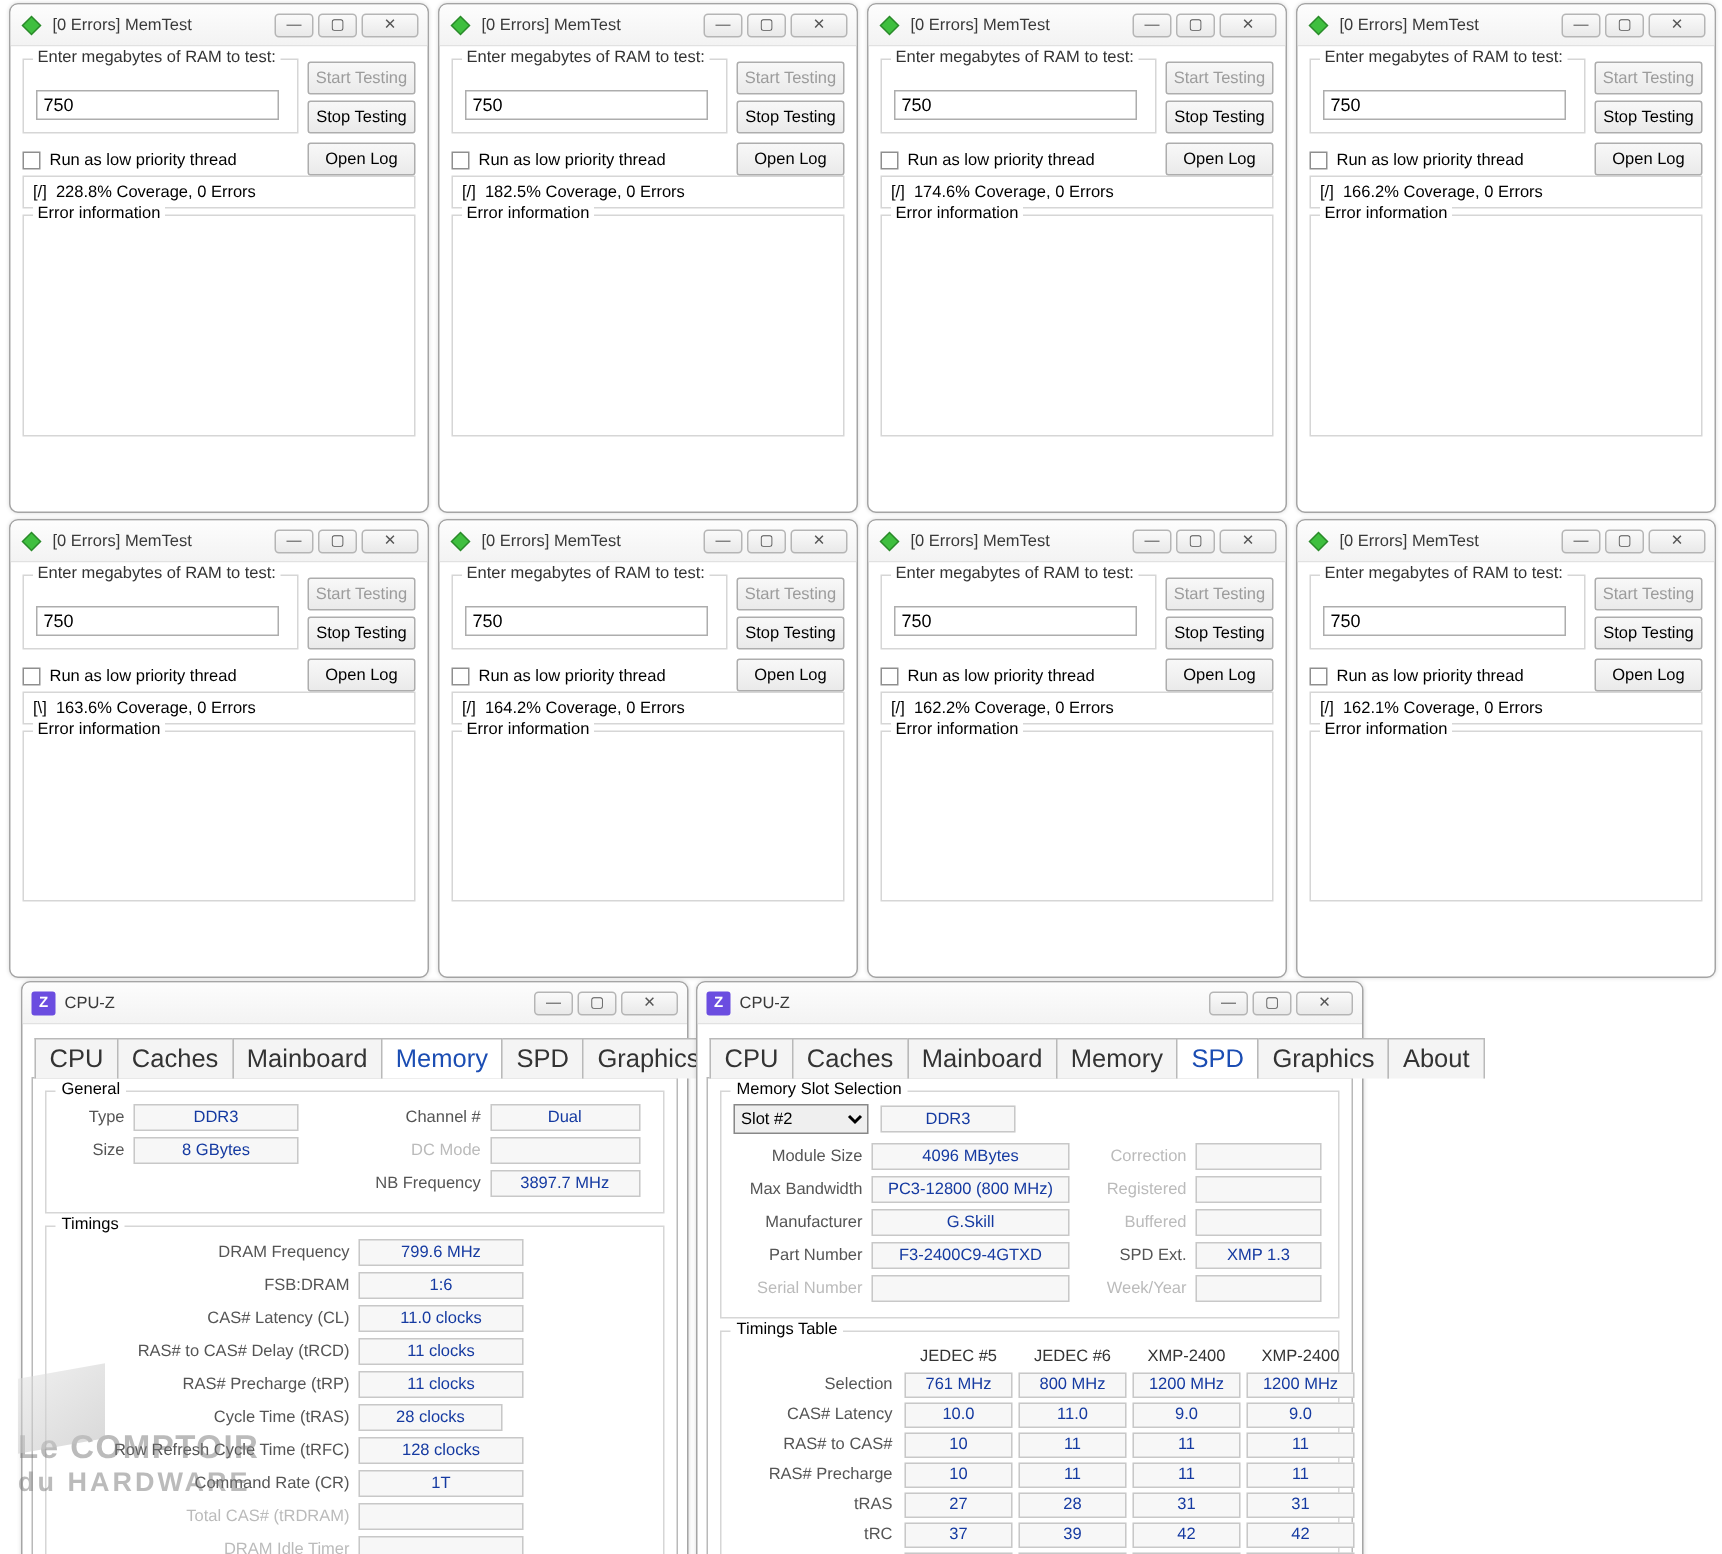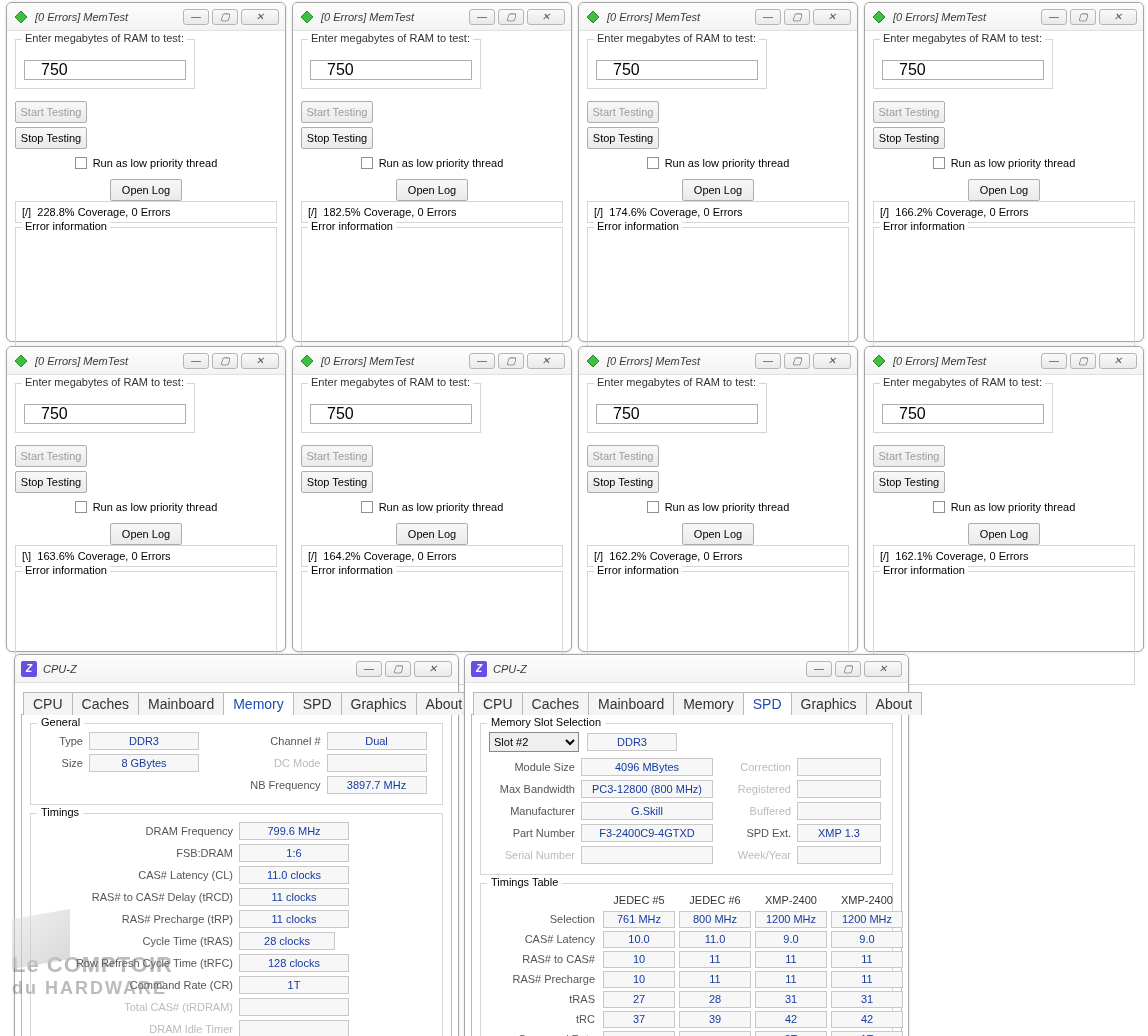--- a/index.html
+++ b/index.html
@@ -1,46 +1,46 @@
 <!DOCTYPE html>
 <html><head>
 <meta charset="utf-8">
 <style>
 * { box-sizing: border-box; margin: 0; padding: 0; font-family: "Segoe UI", Tahoma, sans-serif; font-size: 11px; }
 body { background: #ffffff; width: 1148px; height: 1036px; position: relative; }
 
 
 .window { position: absolute; border: 1px solid #a5a5a5; border-radius: 6px; background: #ffffff; box-shadow: 0 0 3px rgba(0,0,0,0.15); }
-.titlebar { height: 28px; display: flex; align-items: center; padding: 0 6px; border-bottom: 1px solid #e1e1e1; background: linear-gradient(#fdfdfd,#f3f3f3); border-radius: 5px 5px 0 0; font-style: italic; }
+.titlebar { height: 28px; display: flex; align-items: center; padding: 0 6px; border-bottom: 1px solid #e1e1e1; background: linear-gradient(#fdfdfd,#f3f3f3); border-radius: 5px 5px 0 0; }
 .titlebar .app-icon { width: 16px; height: 16px; margin-right: 6px; display:flex; align-items:center; justify-content:center; }
 .titlebar .title { flex: 1; color: #3a3a3a; }
 .winbtns { display: flex; gap: 3px; }
 .winbtn { width: 26px; height: 16px; border: 1px solid #b5b5b5; border-radius: 3px; background: linear-gradient(#fafafa,#e9e9e9); display:flex; align-items:center; justify-content:center; color:#555; font-size:10px; line-height:1; }
 .winbtn.close { width: 38px; }
 
 
 .memtest .body { padding: 8px; }
 .memtest .fieldset { border: 1px solid #d6d6d6; padding: 6px 8px 8px 8px; position:relative; margin-bottom:4px; }
 .memtest .legend { position:absolute; top:-8px; left:6px; background:#fff; padding:0 3px; font-size:11px; color:#333;}
-.memtest .row { display:flex; align-items:flex-start; gap:6px;flex-direction:column; }
-.memtest .ram-input { width:162px; height:20px; border:1px solid #adadad; background:#fff; padding:0 16px; margin-top:14px; font-size:16px; }
+.memtest .row { display:flex; align-items:flex-start; gap:6px; }
+.memtest .ram-input { width:162px; height:20px; border:1px solid #adadad; background:#fff; padding:0 4px; margin-top:14px; font-size:12px; }
 .btncol { display:flex; flex-direction:column; gap:4px; }
 .btn { width:72px; height:22px; border:1px solid #adadad; background:linear-gradient(#f8f8f8,#eaeaea); border-radius:2px; text-align:center; line-height:20px; font-size:11px; }
 .btn.disabled { color:#9c9c9c; }
 .memtest .cbrow { display:flex; align-items:center; gap:6px; margin:6px 0 4px 0; }
 .cb { width:12px; height:12px; border:1px solid #8f8f8f; background:#fff; }
 .memtest .status { border:1px solid #d6d6d6; padding:4px 6px; font-size:11px; margin-bottom:4px;}
 .memtest .errfieldset { border:1px solid #d6d6d6; height: 148px; position:relative; }
 .memtest .errlegend { position:absolute; top:-8px; left:6px; background:#fff; padding:0 3px; }
 
 
 .cpuz .body { padding: 6px 6px 6px 6px; }
 .cpuz-icon { width:16px; height:16px; background:#6b4de0; border-radius:2px; display:flex; align-items:center; justify-content:center; color:#fff; font-size:10px; font-weight:bold; }
 .tabs { display:flex; margin: 2px 0 0 2px; }
-.tab { border:1px solid #b9b9b9; border-bottom:none; padding:3px 9px 3px 9px; background:#f4f4f4; margin-right:-1px; color:#333; position:relative; top:1px; font-size:14px;}
+.tab { border:1px solid #b9b9b9; border-bottom:none; padding:3px 9px 3px 9px; background:#f4f4f4; margin-right:-1px; color:#333; position:relative; top:1px; font-size:17px;}
 .tab.active { background:#ffffff; z-index:2; color:#1b4db3; }
 .tabpane { border:1px solid #b9b9b9; padding:8px; background:#fff; }
 .grp { border:1px solid #d6d6d6; padding:8px 8px 6px 8px; position:relative; margin-bottom:8px; }
 .grp .glegend { position:absolute; top:-8px; left:6px; background:#fff; padding:0 4px; font-size:11px; }
 .kv { display:flex; align-items:center; margin-bottom:4px; }
 .kv .k { text-align:right; color:#555; padding-right:6px; font-size:11px;}
 .kv .v { border:1px solid #c8c8c8; background:#f7f7f7; color:#153aa1; text-align:center; padding:2px 0; font-size:11px; min-height:18px;}
 .kv .v.empty { color:transparent; }
 
 

